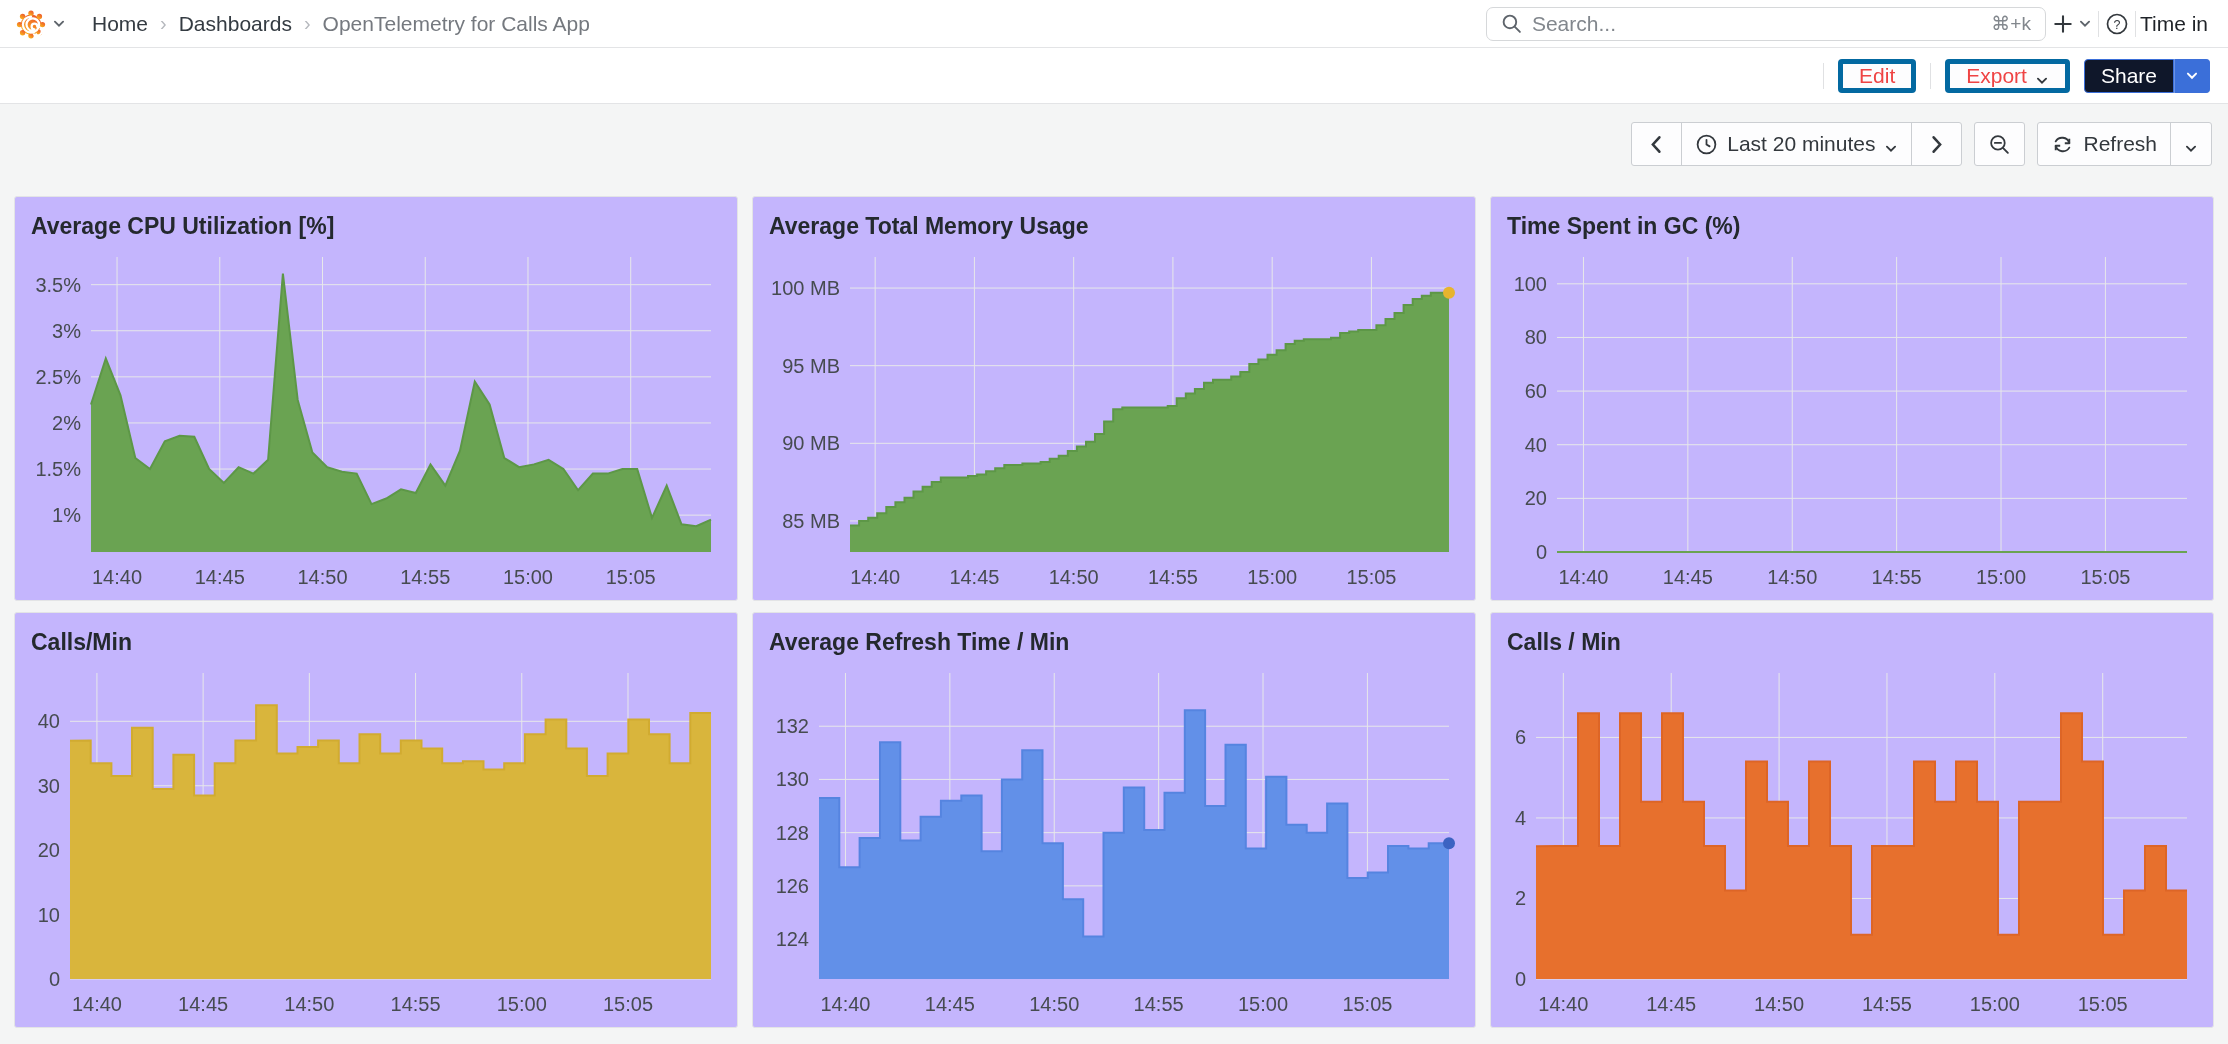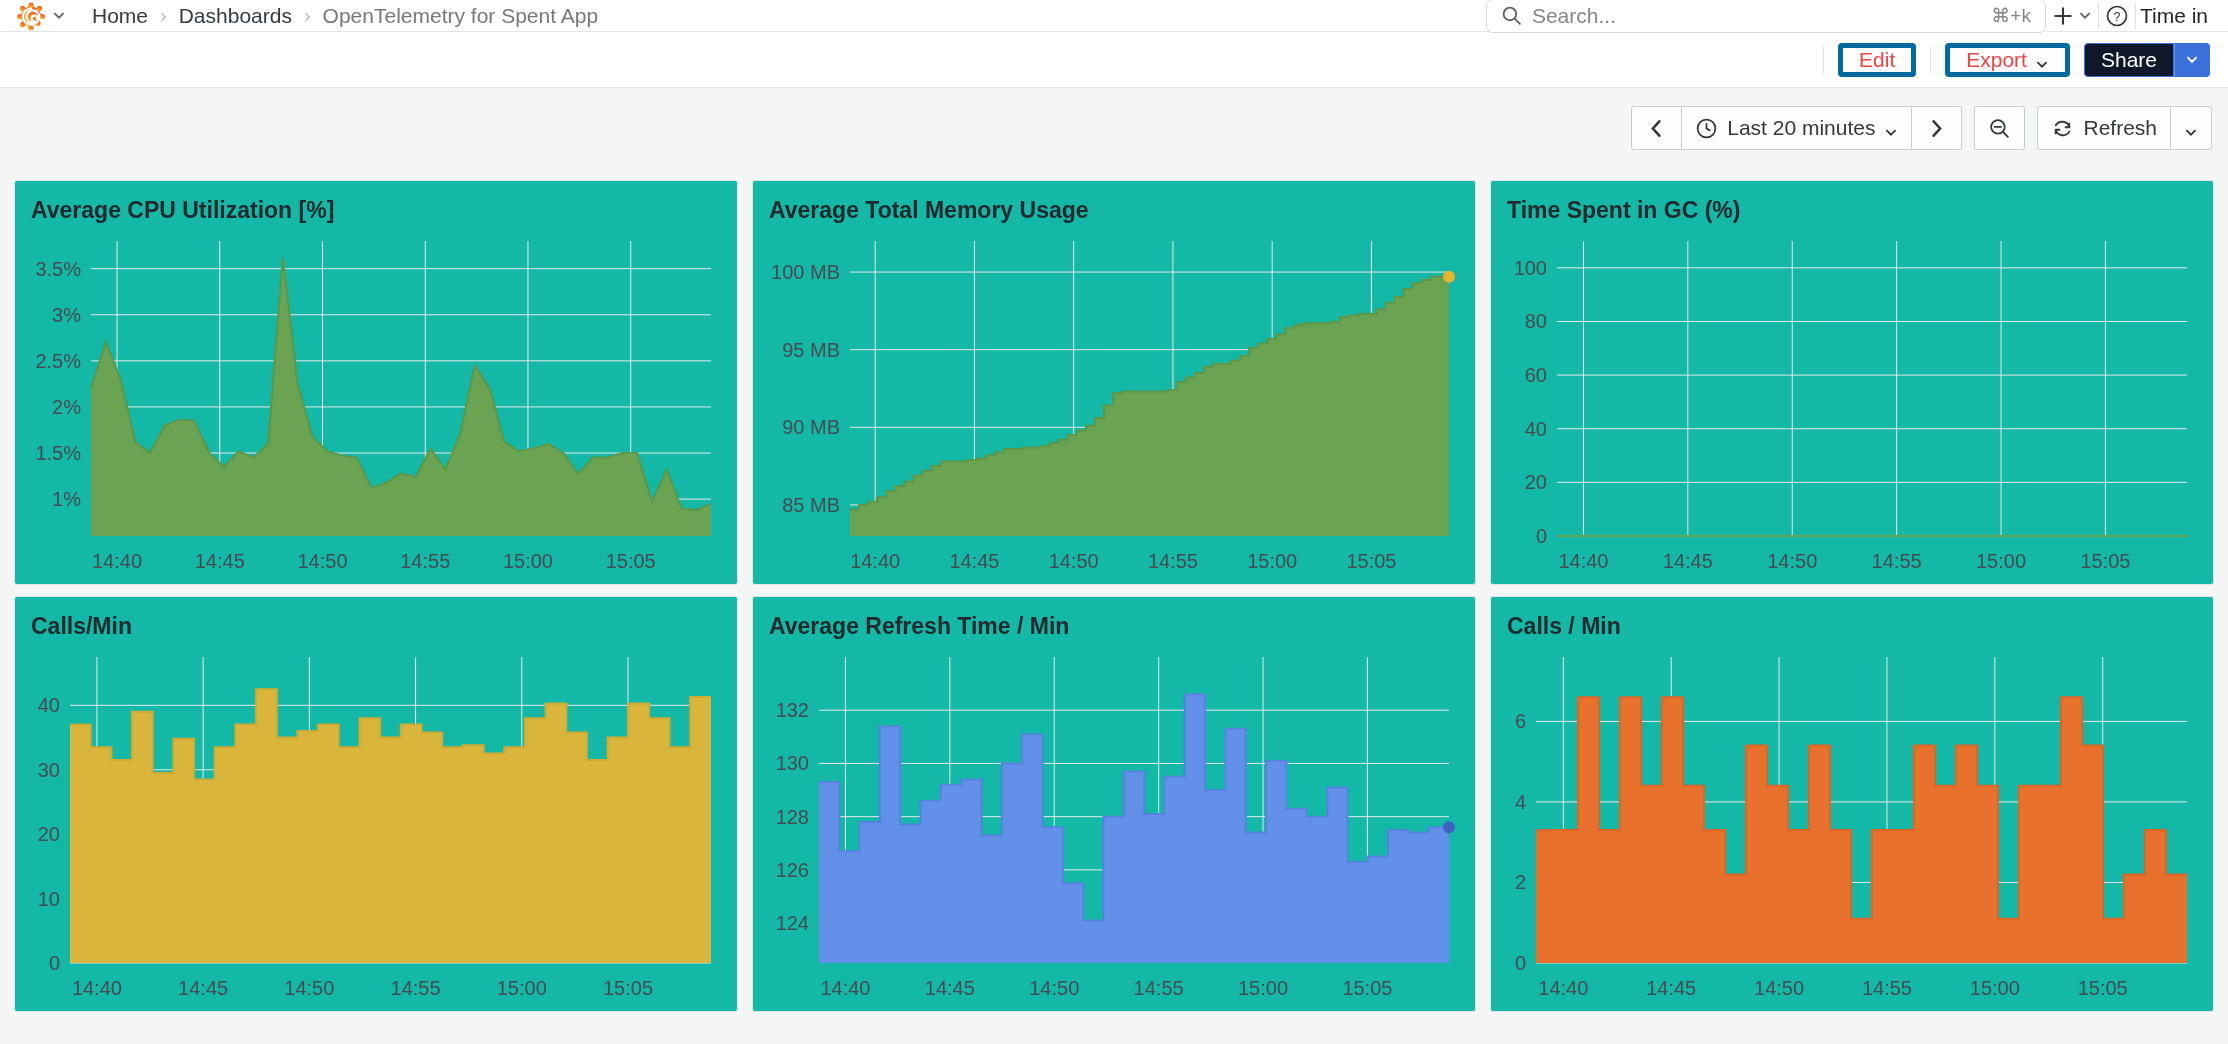--- a/index.html
+++ b/index.html
@@ -1,19 +1,19 @@
 <!DOCTYPE html>
 <html><head>
 <meta charset="utf-8">
 <style>
   * { box-sizing: border-box; margin: 0; padding: 0; }
   html,body { width: 2228px; height: 1044px; background:#f4f5f5; font-family:"Liberation Sans",sans-serif; color:#24292e; overflow:hidden; }
 
   
-  .navbar { height:32px; background:#fff; border-bottom:1px solid #e3e4e6; display:flex; align-items:center; padding:0 16px; }
+  .navbar { height:48px; background:#fff; border-bottom:1px solid #e3e4e6; display:flex; align-items:center; padding:0 16px; }
   .logo-wrap { display:flex; align-items:center; gap:6px; cursor:pointer; }
   .logo-wrap svg.logo { width:30px; height:30px; }
   .chev { width:14px; height:14px; display:inline-block; }
   .chev svg { width:100%; height:100%; }
   .breadcrumb { display:flex; align-items:center; margin-left:26px; font-size:21px; gap:12px; }
   .crumb { color:#343b42; cursor:pointer; }
   .crumb-sep { color:#b6b9be; font-size:20px; }
   .crumb.current { color:#75797f; cursor:default; }
   .nav-right { margin-left:auto; display:flex; align-items:center; }
   .searchbox { width:560px; height:34px; border:1px solid #d6d8da; border-radius:7px; background:#fff; display:flex; align-items:center; padding:0 14px; gap:10px; }
@@ -33,21 +33,21 @@
   
   .timebar { display:flex; justify-content:flex-end; align-items:center; gap:12px; padding:18px 16px 0; }
   .tgroup { display:inline-flex; background:#fdfdfe; border:1px solid #cbced2; border-radius:3px; overflow:hidden; }
   .tbtn { height:42px; display:inline-flex; align-items:center; gap:9px; padding:0 13px; font-size:21px; font-weight:500; color:#33383d; cursor:pointer; background:transparent; }
   .tbtn + .tbtn { border-left:1px solid #cbced2; }
   .ticon { width:23px; height:23px; }
   .ticon svg { width:100%; height:100%; }
 
   
   .grid { display:grid; grid-template-columns:repeat(3,1fr); grid-template-rows:405px 416px; gap:11px 14px; padding:0 14px; margin-top:30px; }
-  .panel { position:relative; background:#14b8a6; border:1px solid #e3e4e6; border-radius:3px; padding:16px 16px 8px; }
+  .panel { position:relative; background:#c4b5fd; border:1px solid #e3e4e6; border-radius:3px; padding:16px 16px 8px; }
   .panel-title { font-size:23px; font-weight:600; color:#24292e; line-height:1.2; cursor:pointer; display:inline-block; }
   .chart { position:absolute; left:6px; right:12px; top:48px; bottom:8px; cursor:crosshair; }
 </style>
 </head>
 <body>
 
 <div class="navbar">
   <div class="logo-wrap">
     <svg class="logo" viewBox="0 0 100 100">
       <defs>
@@ -74,21 +74,21 @@
           <path d="M2.5 4 L6 7.5 L9.5 4" fill="none" stroke="#5e646b" stroke-width="1.6" stroke-linecap="round"></path>
         </svg>
     </span>
   </div>
 
   <div class="breadcrumb">
     <span class="crumb">Home</span>
     <span class="crumb-sep">›</span>
     <span class="crumb">Dashboards</span>
     <span class="crumb-sep">›</span>
-    <span class="crumb current">OpenTelemetry for Spent App</span>
+    <span class="crumb current">OpenTelemetry for Calls App</span>
   </div>
 
   <div class="nav-right">
     <div class="searchbox">
       <svg width="21" height="21" viewBox="0 0 20 20">
         <circle cx="8.5" cy="8.5" r="6" fill="none" stroke="#5e646b" stroke-width="1.8"></circle>
         <path d="M13 13 L18 18" stroke="#5e646b" stroke-width="1.8" stroke-linecap="round"></path>
       </svg>
       <span class="ph">Search...</span>
       <span class="kbd">⌘+k</span>

